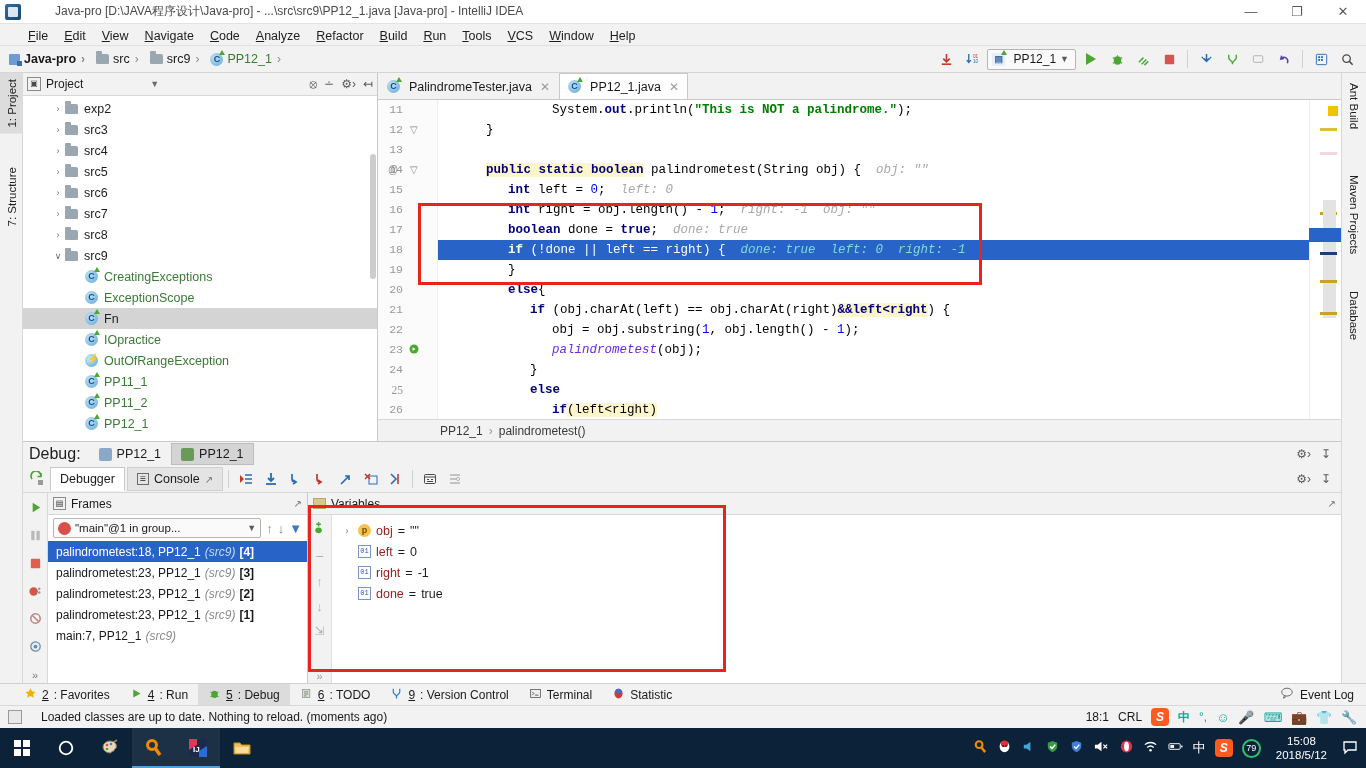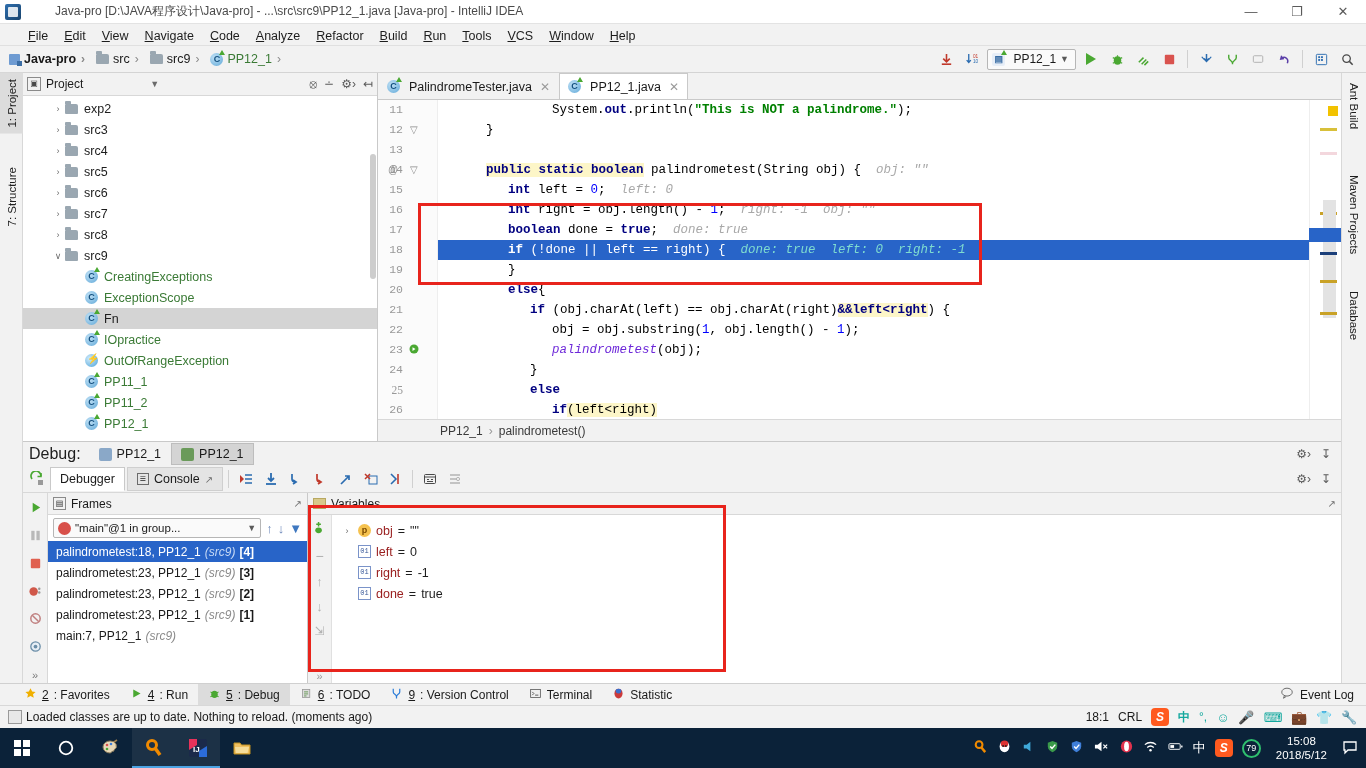--- a/index.html
+++ b/index.html
@@ -215,21 +215,21 @@
     position:absolute;left:0;top:683px;width:1366px;height:22px;background:#f2f2f2;
     border-top:1px solid #d0d0d0; display:flex; align-items:center; padding-left:14px; gap:0;
   }
   .twb { height:21px;display:flex;align-items:center;gap:5px;padding:0 10px;font-size:12px;}
   .twb.active { background:#dcdcdc; }
   .twb u { text-decoration:underline; }
   .twb-right{margin-left:auto;display:flex;align-items:center;gap:6px;padding-right:12px;font-size:12px;}
 
   .statusbar {
     position:absolute;left:0;top:705px;width:1366px;height:23px;background:#f2f2f2;
-    border-top:1px solid #d8d8d8; display:flex; align-items:center; padding-left:8px; gap:4px; font-size:12px;
+    border-top:1px solid #d8d8d8; display:flex; align-items:center; padding-left:8px; gap:19px; font-size:12px;
   }
   .sb-right { margin-left:auto; display:flex; align-items:center; gap:9px; padding-right:8px; }
 
   
   .taskbar {
     position:absolute;left:0;top:728px;width:1366px;height:40px;background:#0b2239;
     display:flex;align-items:center;
   }
   .tbi { width:44px;height:40px;display:flex;align-items:center;justify-content:center;}
   .tbi.running{box-shadow:inset 0 -2px 0 #4ba3e3; background:rgba(255,255,255,.07);}

